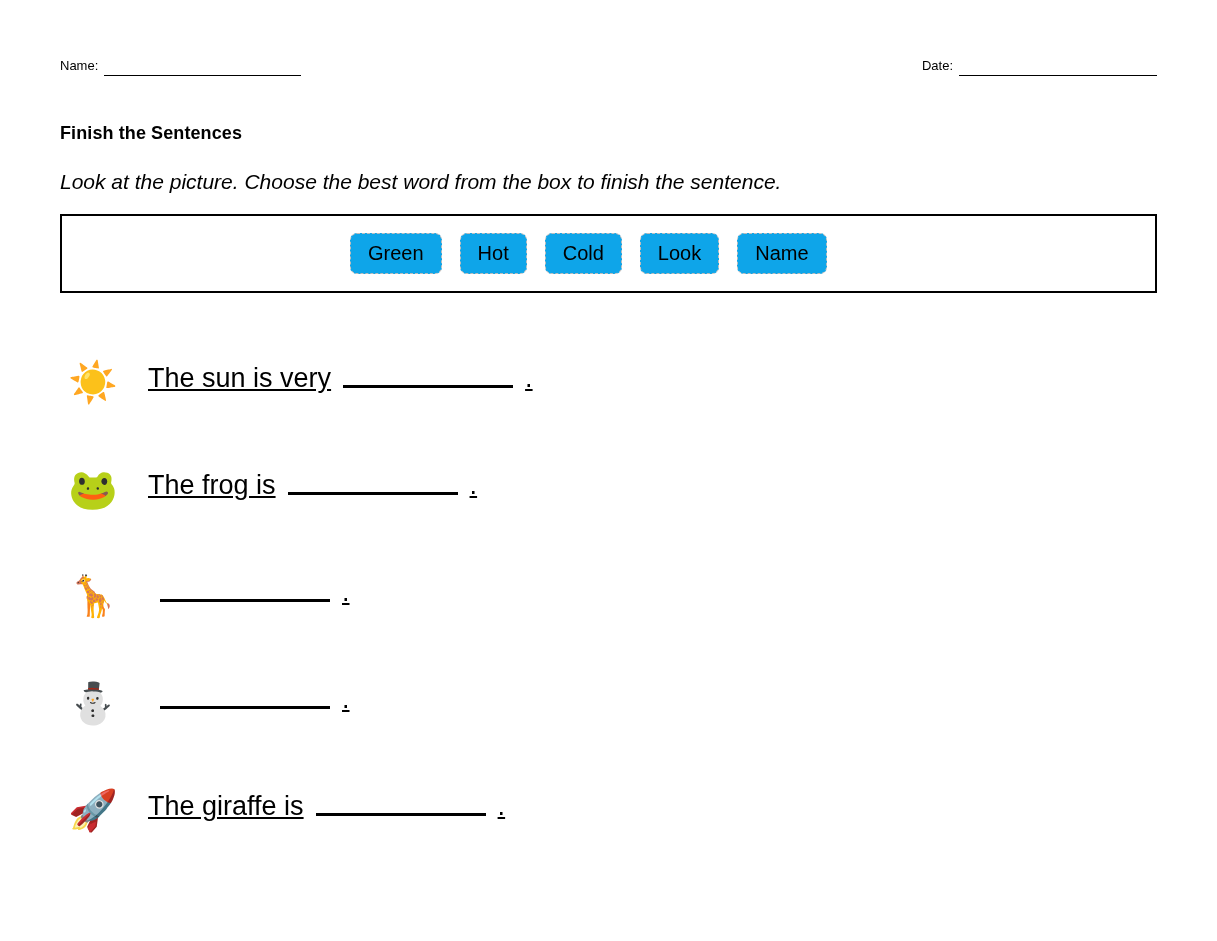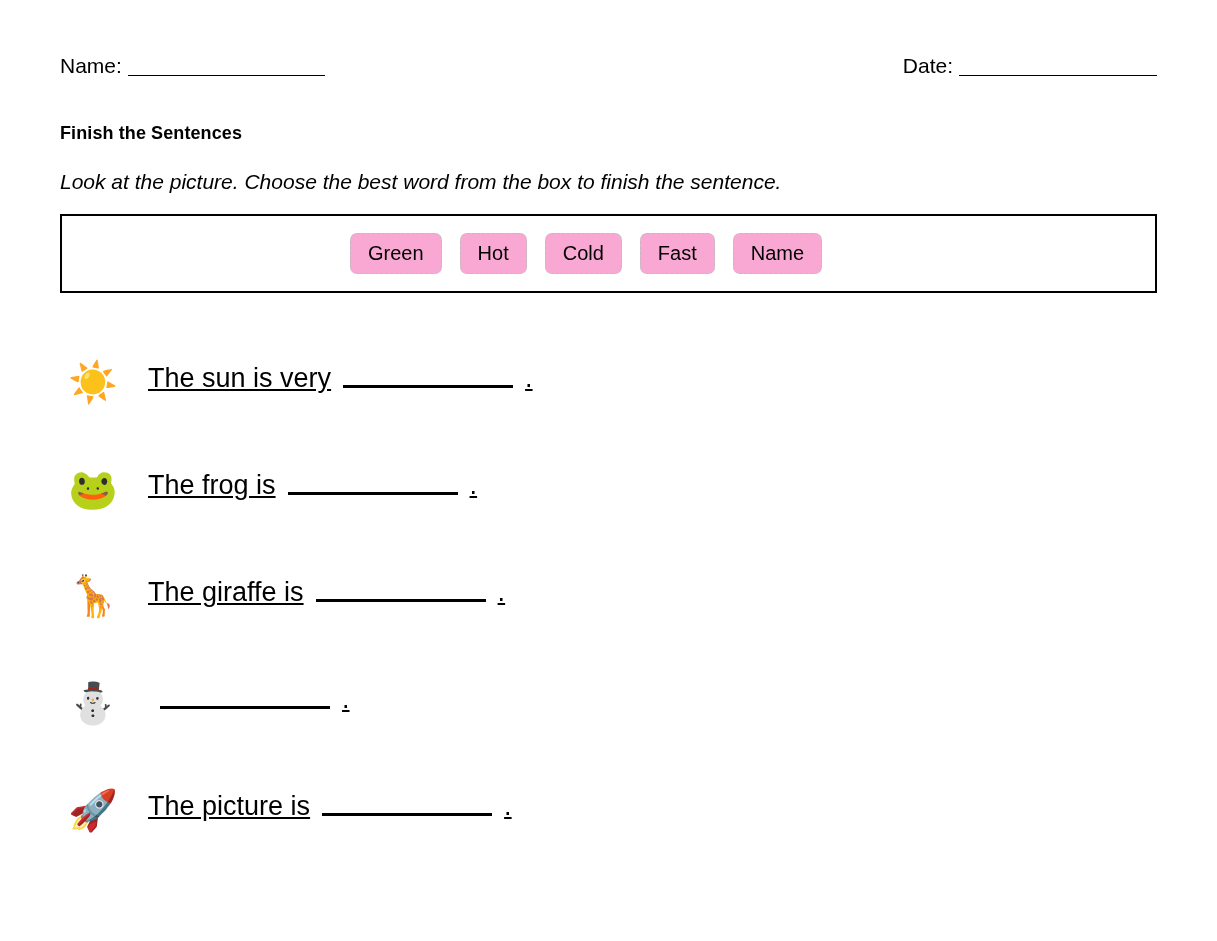--- a/index.html
+++ b/index.html
@@ -27,21 +27,21 @@
   .field {
     position: absolute;
     display: flex;
     align-items: flex-end;
     font-size: 17.5px;
     line-height: 20px;
     white-space: nowrap;
   }
   .field-name  { left: 0; }
   .field-date  { right: 0; justify-content: center; }
-  .field-label { font-size: 21px; color: #000; }
+  .field-label { font-size: 13px; color: #000; }
   .field-rule {
     display: inline-block;
     border-bottom: 1.6px solid #000;
     height: 14px;
     margin-left: 6px;
   }
   .field-name .field-rule { width: 197px; }
   .field-date .field-rule { width: 198px; }
 
   
@@ -82,21 +82,21 @@
     align-items: center;
     gap: 18px;
   }
   .word-chip {
     border: 1.3px dashed #bdbdbd;
     border-radius: 7px;
     padding: 7px 17px 8px 17px;
     font-size: 20px;
     line-height: 24px;
     color: #000;
-    background: #f9a8d4;
+    background: #0ea5e9;
     white-space: nowrap;
   }
 
   
   .sentences {
     position: absolute;
     left: 0;
     top: 352px;
     width: 1217px;
   }
@@ -153,21 +153,21 @@
 </div>
 
 <div class="title">Finish the Sentences</div>
 <div class="instruction">Look at the picture. Choose the best word from the box to finish the sentence.</div>
 
 <div class="word-bank">
   <div class="word-bank-inner">
     <div class="word-chip">Green</div>
     <div class="word-chip">Hot</div>
     <div class="word-chip">Cold</div>
-    <div class="word-chip">Fast</div>
+    <div class="word-chip">Look</div>
     <div class="word-chip">Name</div>
   </div>
 </div>
 
 <div class="sentences">
 
   <div class="sentence-row">
     <div class="row-emoji">☀️</div>
     <div class="row-text">
       <span class="row-stem">The sun is very</span>
@@ -181,36 +181,35 @@
     <div class="row-text">
       <span class="row-stem">The frog is</span>
       <span class="row-blank"></span>
       <span class="row-period">.</span>
     </div>
   </div>
 
   <div class="sentence-row">
     <div class="row-emoji">🦒</div>
     <div class="row-text">
+      <span class="row-blank"></span>
+      <span class="row-period">.</span>
+    </div>
+  </div>
+
+  <div class="sentence-row">
+    <div class="row-emoji">⛄</div>
+    <div class="row-text">
+      <span class="row-blank"></span>
+      <span class="row-period">.</span>
+    </div>
+  </div>
+
+  <div class="sentence-row">
+    <div class="row-emoji">🚀</div>
+    <div class="row-text">
       <span class="row-stem">The giraffe is</span>
       <span class="row-blank"></span>
       <span class="row-period">.</span>
     </div>
   </div>
 
-  <div class="sentence-row">
-    <div class="row-emoji">⛄</div>
-    <div class="row-text">
-      <span class="row-blank"></span>
-      <span class="row-period">.</span>
-    </div>
-  </div>
-
-  <div class="sentence-row">
-    <div class="row-emoji">🚀</div>
-    <div class="row-text">
-      <span class="row-stem">The picture is</span>
-      <span class="row-blank"></span>
-      <span class="row-period">.</span>
-    </div>
-  </div>
-
 </div>
 
 </body></html>

